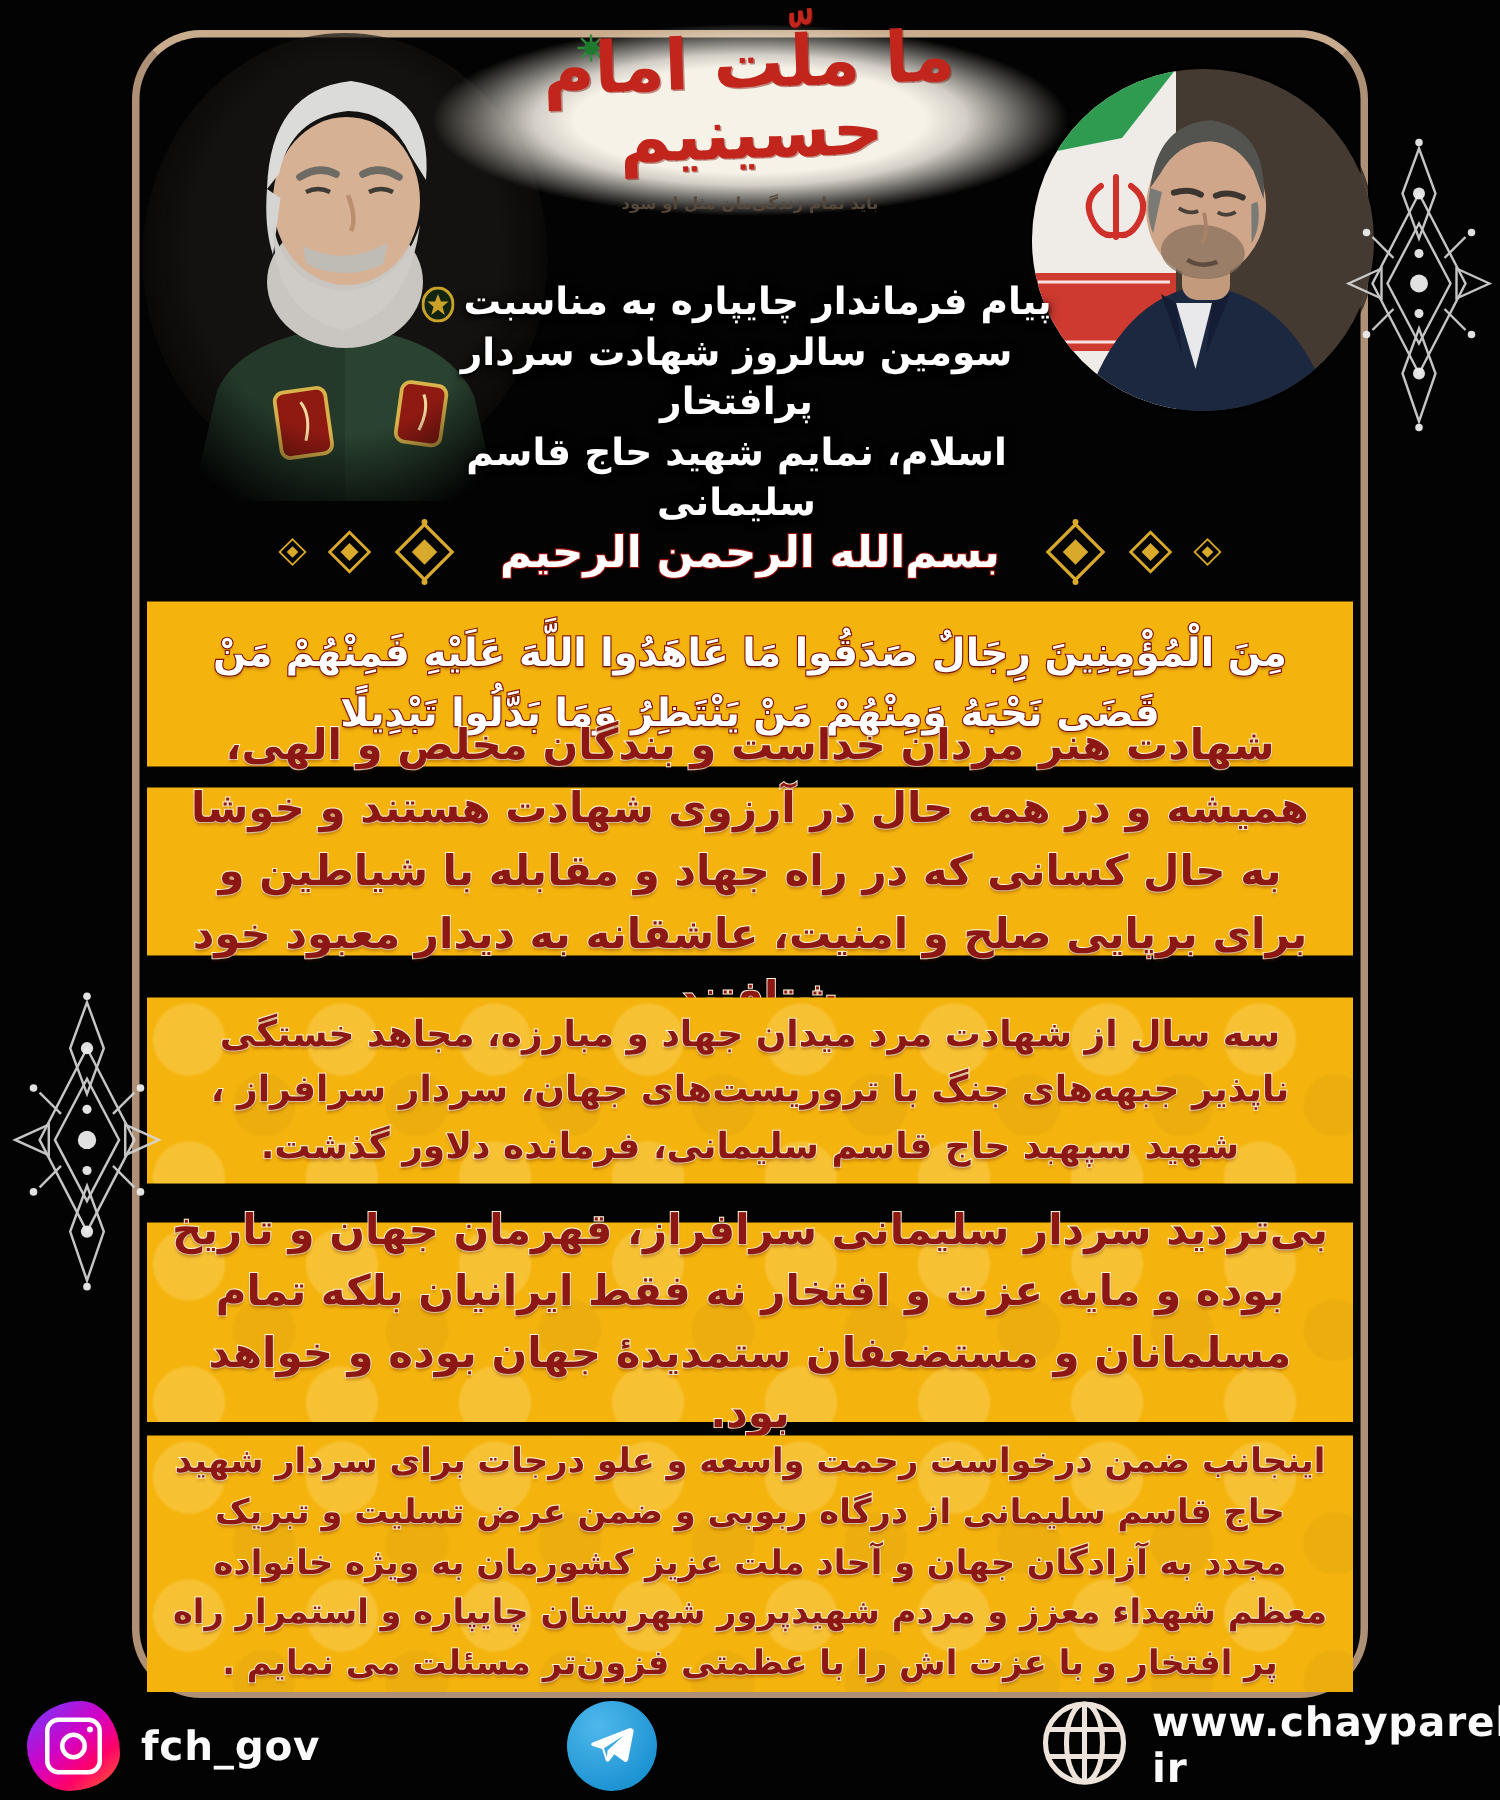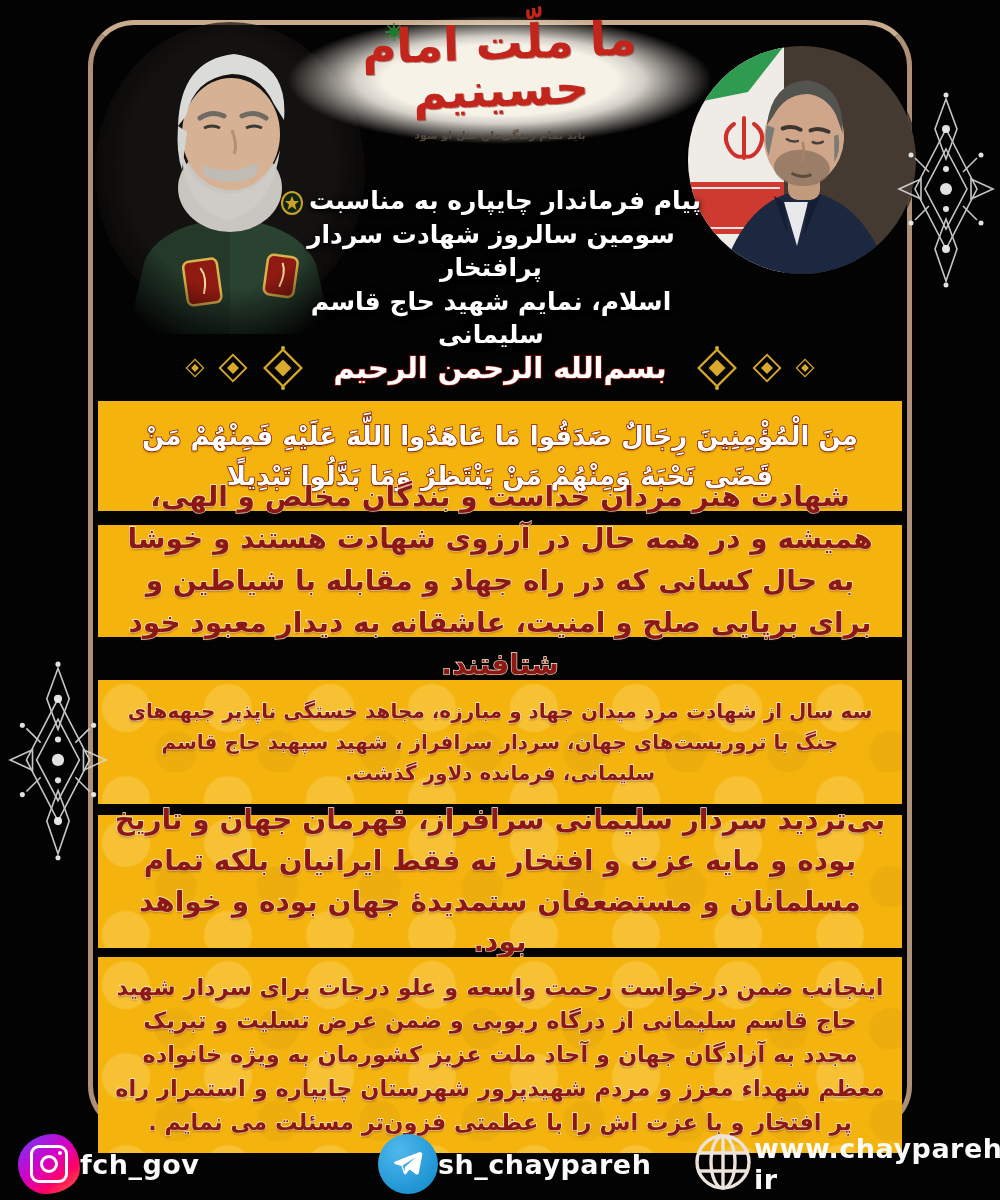--- a/index.html
+++ b/index.html
@@ -54,27 +54,27 @@
      radial-gradient(circle 26px at 78px 72px,rgba(205,150,15,.22) 20px,rgba(205,150,15,0) 22px);
      background-size:102px 92px;}
   .dark-text{color:#8D1712;font-weight:bold;
      -webkit-text-stroke:1.3px #FFF6DC;paint-order:stroke fill;
      text-shadow:0 2px 2px rgba(100,30,10,.30);}
   .verse-text{color:#fff;font-weight:bold;
      -webkit-text-stroke:1.5px #7E100C;paint-order:stroke fill;
      text-shadow:0 2px 2px rgba(100,20,10,.35);}
   .b1{top:401px;height:110px;font-size:26px;line-height:1.55;}
   .b2{top:525px;height:112px;font-size:28px;line-height:1.5;}
-  .b3{top:680px;height:124px;font-size:20px;line-height:1.55;}
+  .b3{top:665px;height:124px;font-size:24px;line-height:1.55;}
   .b4{top:815px;height:133px;font-size:28px;line-height:1.45;}
-  .b5{top:957px;height:196px;font-size:22.5px;line-height:1.5;}
+  .b5{top:957px;height:171px;font-size:22.5px;line-height:1.5;}
 
   
   .footer{position:absolute;left:0;top:1128px;width:1000px;height:72px;z-index:3;color:#fafafa;}
-  .social{position:absolute;display:flex;align-items:center;height:72px;cursor:pointer;}
+  .social{position:absolute;display:flex;align-items:center;gap:14px;height:72px;cursor:pointer;}
   .social-label{font-size:27px;font-weight:bold;letter-spacing:.5px;}
   .soc-ig{left:18px;} .soc-tg{left:378px;} .soc-web{left:692px;}
   .ig-blob{width:62px;height:60px;border-radius:58% 42% 55% 45%/50% 58% 42% 50%;
            background:linear-gradient(140deg,#7638fa 5%,#d300c5 45%,#ff0069 70%,#ff6b2b 100%);
            display:flex;align-items:center;justify-content:center;}
   .ig-cam{width:32px;height:32px;border:3px solid #fff;border-radius:9px;position:relative;}
   .ig-lens{position:absolute;left:7px;top:7px;width:12px;height:12px;border:3px solid #fff;border-radius:50%;}
   .ig-dot{position:absolute;right:3px;top:3px;width:4px;height:4px;background:#fff;border-radius:50%;}
   .tg-circle{width:60px;height:60px;border-radius:50%;
              background:radial-gradient(circle at 35% 28%,#4fb8ec,#1d93d2 75%);
@@ -300,21 +300,20 @@
       </span>
       <span class="social-label">fch_gov</span>
     </div>
 
     <div class="social soc-tg">
       <span class="tg-circle">
         <svg width="34" height="34" viewBox="0 0 24 24">
             <path d="M20.7 3.4 L2.9 10.3 c-.95.37-.9 1.45.06 1.74 l4.4 1.35 1.65 5.2 c.28.9 1.25 1.05 1.78.33 l2.3-3.05 4.5 3.35 c.78.58 1.8.15 2-.82 l2.55-13.2 c.2-1.02-.72-1.85-1.74-1.5 Z M8.2 13.1 l9.2-5.9 -7.5 6.9 -.3 3.1 Z" fill="#fff"></path>
           </svg>
       </span>
-      <span class="social-label">sh_chaypareh</span>
     </div>
 
     <div class="social soc-web">
       <span>
         <svg width="62" height="62" viewBox="0 0 62 62">
           <g stroke="#EDE3DA" stroke-width="3.4" fill="none">
             <circle cx="31" cy="31" r="26"></circle>
             <ellipse cx="31" cy="31" rx="12" ry="26"></ellipse>
             <line x1="6" y1="22" x2="56" y2="22"></line>
             <line x1="6" y1="40" x2="56" y2="40"></line>

